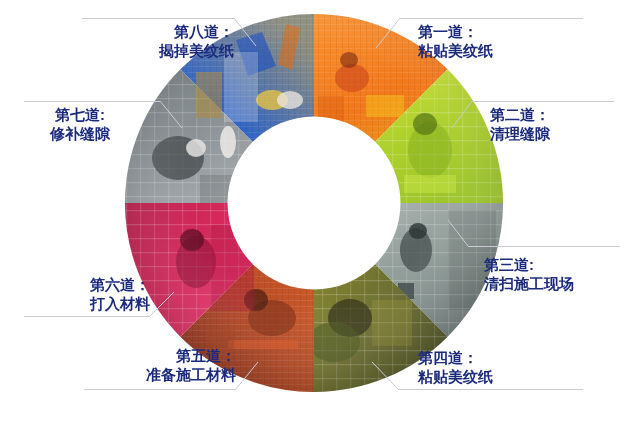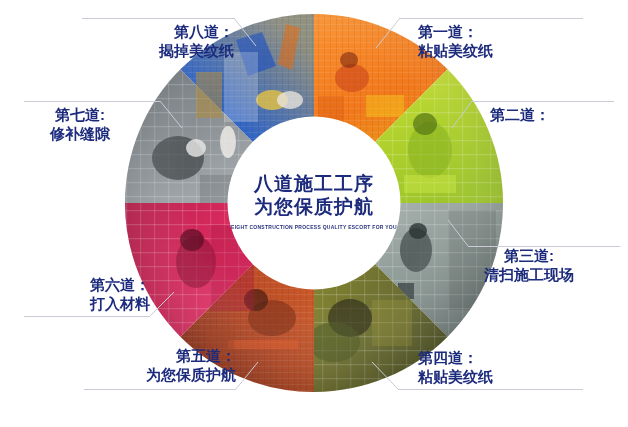--- a/index.html
+++ b/index.html
@@ -241,51 +241,47 @@
     </g>
   </svg>
 
   <div class="label ta-left" style="left:418px;top:22px;">
     <span class="l1">第一道：</span>
     <span class="l2">粘贴美纹纸</span>
   </div>
 
   <div class="label ta-left" style="left:490px;top:105px;">
     <span class="l1">第二道：</span>
-  </div>
-
-  <div class="label ta-left" style="left:484px;top:246px;text-align:center;">
+    <span class="l2">清理缝隙</span>
+  </div>
+
+  <div class="label ta-left" style="left:484px;top:255px;">
     <span class="l1">第三道:</span>
     <span class="l2">清扫施工现场</span>
   </div>
 
   <div class="label ta-left" style="left:418px;top:348px;">
     <span class="l1">第四道：</span>
     <span class="l2">粘贴美纹纸</span>
   </div>
 
   <div class="label ta-right" style="left:84px;top:348px;width:152px;font-family:Liberation Mono, monospace;">
     <span class="l1">第五道：</span>
-    <span class="l2">为您保质护航</span>
+    <span class="l2">准备施工材料</span>
   </div>
 
   <div class="label ta-right" style="left:24px;top:275px;width:126px;">
     <span class="l1">第六道：</span>
     <span class="l2">打入材料</span>
   </div>
 
   <div class="label ta-right" style="left:12px;top:105px;width:136px;text-align:center;">
     <span class="l1">第七道:</span>
     <span class="l2">修补缝隙</span>
   </div>
 
   <div class="label ta-right" style="left:82px;top:22px;width:152px;">
     <span class="l1">第八道：</span>
     <span class="l2">揭掉美纹纸</span>
   </div>
 
-  <div class="center-text" style="left:224px;top:172px;">
-    <span class="cl1">八道施工工序</span>
-    <span class="cl2">为您保质护航</span>
-    <span class="cen">EIGHT CONSTRUCTION PROCESS QUALITY ESCORT FOR YOU</span>
-  </div>
 
 </div>
 
 </body></html>

